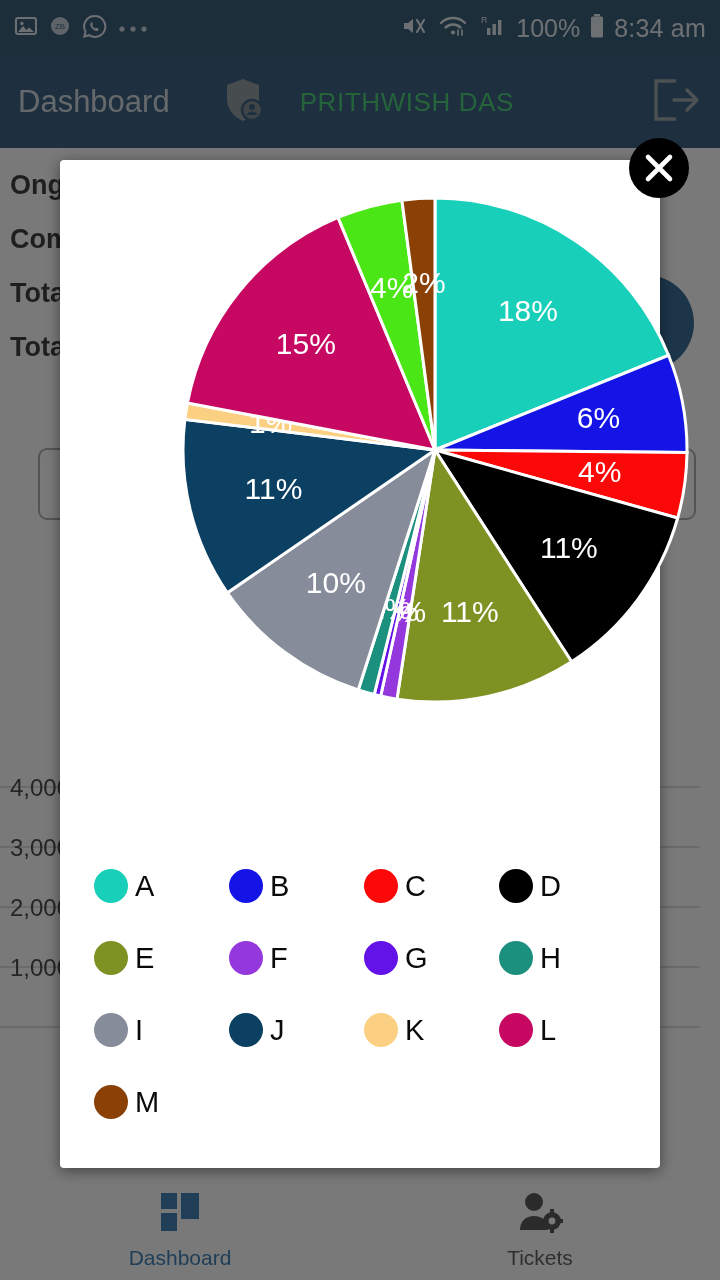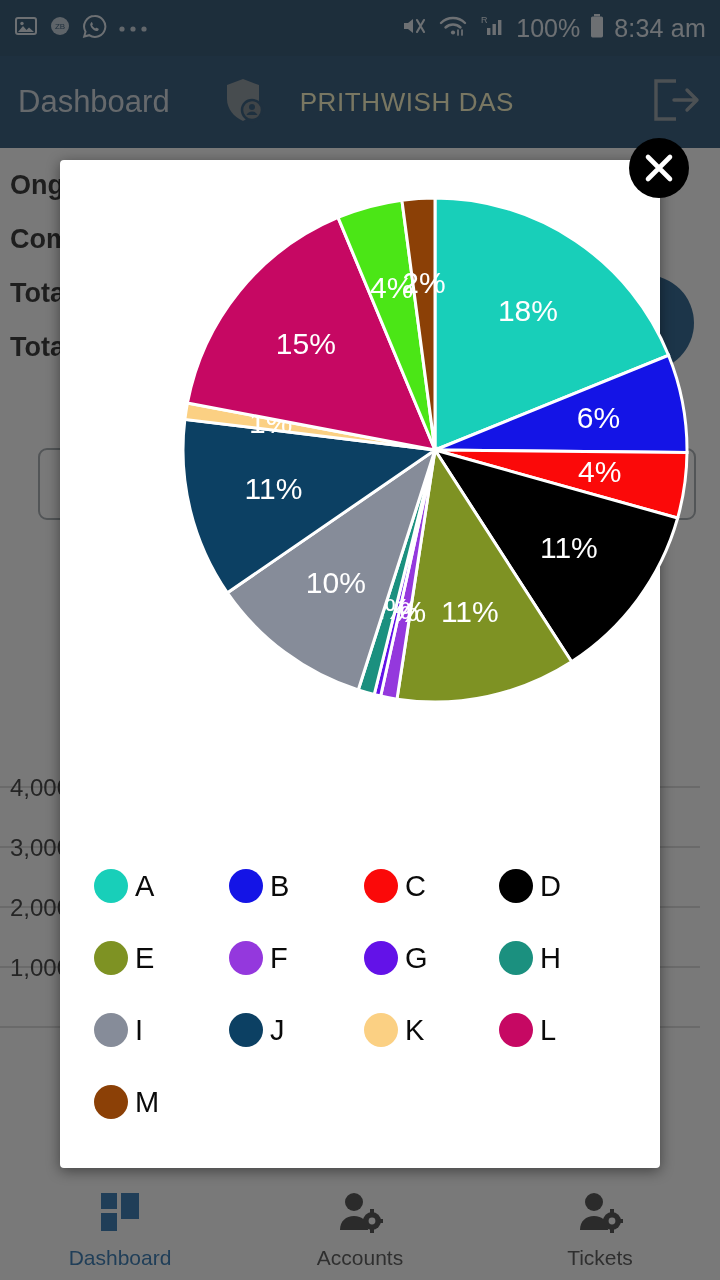--- a/index.html
+++ b/index.html
@@ -23,21 +23,21 @@
   .sb-time { font-size:25px; color:#dfe8ef; letter-spacing:.2px; }
   .sb-pct  { font-size:25px; color:#dfe8ef; }
   .ico { display:block; }
 
   .appheader {
     position:absolute; top:56px; left:0; width:720px; height:92px;
     background:#123F66; display:flex; align-items:center; padding:0 18px;
   }
   .ah-title { font-size:31px; color:#cdd6dd; font-weight:400; }
   .ah-shield { margin-left:52px; }
-  .ah-user { font-size:26px; color:#fef9c3; margin-left:36px; letter-spacing:.6px; }
+  .ah-user { font-size:26px; color:#22c55e; margin-left:36px; letter-spacing:.6px; }
   .ah-logout { margin-left:auto; }
 
   .bg-body { position:absolute; top:148px; left:0; width:720px; height:1032px; background:#fff; }
   .bg-stat { position:absolute; left:10px; font-size:27px; font-weight:bold; color:#111; white-space:nowrap; }
   .bg-fab {
     position:absolute; right:26px; top:127px; width:96px; height:96px;
     border-radius:50%; background:#0D4D80;
   }
   .bg-input {
     position:absolute; left:38px; top:300px; width:658px; height:72px;
@@ -207,37 +207,20 @@
   <div class="bottomnav">
     <div class="nav-item active">
       <span>
         <svg width="44" height="44" viewBox="0 0 44 44">
             <rect x="3" y="3" width="16" height="16" fill="#1565a8"></rect>
             <rect x="23" y="3" width="18" height="26" fill="#1565a8"></rect>
             <rect x="3" y="23" width="16" height="18" fill="#1565a8"></rect>
           </svg>
       </span>
       <span class="nav-label">Dashboard</span>
-    </div>
-    <div class="nav-item">
-      <span>
-        <svg width="46" height="44" viewBox="0 0 46 44">
-            <circle cx="17" cy="12" r="9" fill="#333"></circle>
-            <path d="M3 40c0-9 6-14 14-14s14 5 14 14z" fill="#333"></path>
-            <circle cx="35" cy="31" r="9" fill="#333"></circle>
-            <circle cx="35" cy="31" r="3.4" fill="#fff"></circle>
-            <g fill="#333">
-              <rect x="33" y="19" width="4" height="5"></rect>
-              <rect x="33" y="38" width="4" height="5"></rect>
-              <rect x="23" y="29" width="5" height="4"></rect>
-              <rect x="42" y="29" width="5" height="4"></rect>
-            </g>
-          </svg>
-      </span>
-      <span class="nav-label">Accounts</span>
     </div>
     <div class="nav-item">
       <span>
         <svg width="46" height="44" viewBox="0 0 46 44">
             <circle cx="17" cy="12" r="9" fill="#333"></circle>
             <path d="M3 40c0-9 6-14 14-14s14 5 14 14z" fill="#333"></path>
             <circle cx="35" cy="31" r="9" fill="#333"></circle>
             <circle cx="35" cy="31" r="3.4" fill="#fff"></circle>
             <g fill="#333">
               <rect x="33" y="19" width="4" height="5"></rect>

